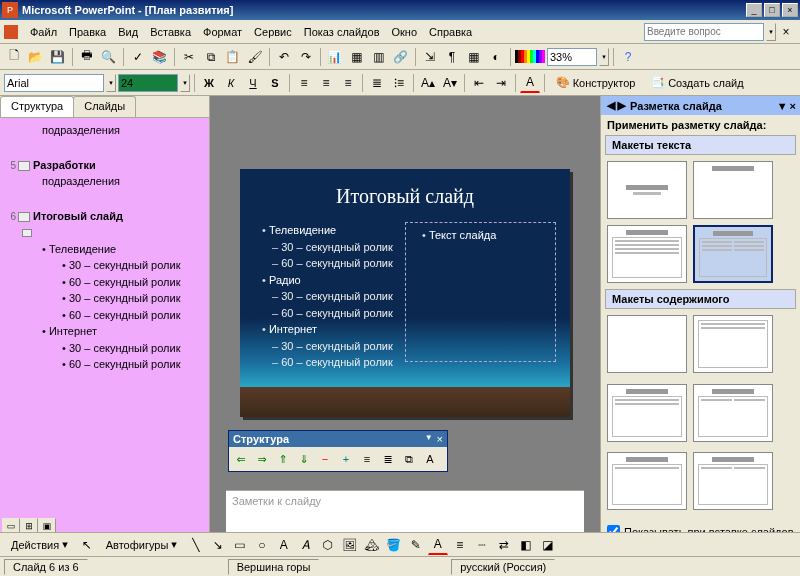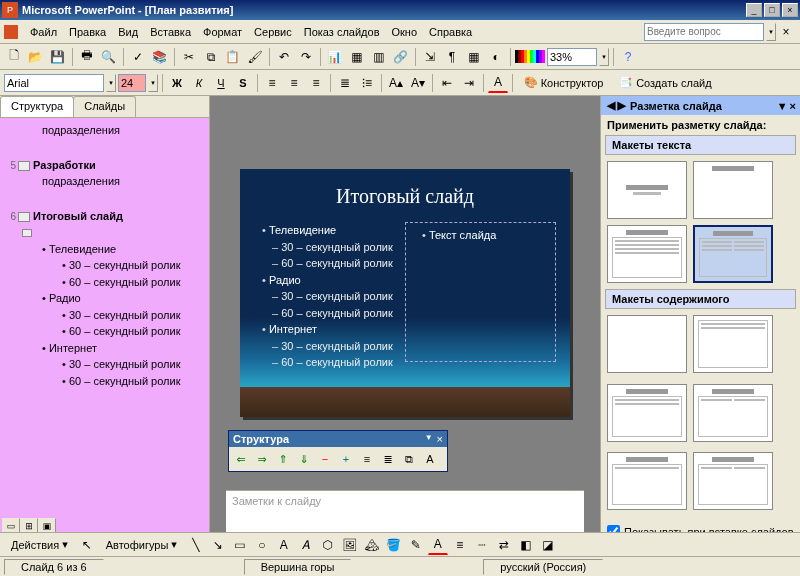--- a/index.html
+++ b/index.html
@@ -10,21 +10,21 @@
 .titlebar .wbtn { width:16px; height:14px; background:#c0c0c0; border:1px outset #fff; margin-left:2px; display:flex; align-items:center; justify-content:center; font-size:9px; color:#000; cursor:pointer; }
 .menubar { background:#ece9d8; height:24px; display:flex; align-items:center; padding:0 4px; border-bottom:1px solid #aca899; }
 .menubar .mbtn { width:14px; height:14px; background:#d54e21; margin-right:6px; }
 .menubar .mitem { padding:2px 6px; cursor:pointer; }
 .menubar .ask { margin-left:auto; }
 .menubar input { width:120px; height:16px; border:1px solid #7f9db9; font-size:10px; padding:8px 2px; color:#999; }
 .toolbar { background:#ece9d8; height:26px; display:flex; align-items:center; padding:2px 4px; border-bottom:1px solid #aca899; gap:2px; }
 .tbtn { width:20px; height:20px; border:1px solid transparent; display:flex; align-items:center; justify-content:center; cursor:pointer; font-size:12px; }
 .sep { width:1px; height:18px; background:#aca899; margin:0 2px; }
 .fontname { width:100px; height:18px; border:1px solid #7f9db9; background:#fff; padding:0 2px; display:flex; align-items:center; }
-.fontsize { width:28px; height:18px; border:1px solid #7f9db9; background:#fca5a5; padding:1px 2px; display:flex; align-items:center; }
+.fontsize { width:60px; height:18px; border:1px solid #7f9db9; background:#15803d; padding:1px 2px; display:flex; align-items:center; }
 .zoom { width:50px; height:18px; border:1px solid #7f9db9; background:#fff; padding:0 2px; display:flex; align-items:center; }
 .dd { width:10px; height:18px; border:1px outset #ece9d8; display:flex; align-items:center; justify-content:center; font-size:7px; cursor:pointer; }
 .txtbtn { padding:2px 6px; border:1px solid transparent; cursor:pointer; display:flex; align-items:center; gap:3px; }
 .main { display:flex; height:446px; }
 .leftpane { width:210px; background:#ece9d8; border-right:1px solid #aca899; display:flex; flex-direction:column; }
 .tabs { display:flex; height:22px; border-bottom:1px solid #aca899; }
 .tab { padding:3px 10px; border:1px solid #aca899; border-bottom:none; background:#ece9d8; cursor:pointer; margin-right:-1px; border-radius:3px 3px 0 0; }
 .tab.active { background:#fff; font-weight:normal; position:relative; z-index:1; }
 .outline { flex:1; background:#f0abfc; overflow:auto; padding:4px; font-size:12px; line-height:1.5; }
 .outline .num { display:inline-block; width:12px; text-align:right; color:#666; font-size:10px; margin-right:2px; }
@@ -62,21 +62,21 @@
 .layout .lt-title { height:5px; background:#999; width:60%; margin:0 auto; }
 .layout .lt-sub { height:3px; background:#bbb; width:40%; margin:0 auto; }
 .layout .lt-body { flex:1; border:1px solid #bbb; display:flex; gap:2px; padding:2px; }
 .layout .lt-lines { flex:1; display:flex; flex-direction:column; gap:2px; }
 .layout .lt-lines div { height:2px; background:#bbb; }
 .rchk { padding:4px 6px; display:flex; align-items:center; gap:4px; }
 .viewbtns { position:absolute; left:2px; bottom:42px; display:flex; gap:0; background:#ece9d8; }
 .viewbtns .vb { width:18px; height:16px; border:1px outset #ece9d8; display:flex; align-items:center; justify-content:center; cursor:pointer; font-size:9px; }
 .drawbar { position:absolute; left:0; right:0; bottom:20px; height:24px; background:#ece9d8; border-top:1px solid #aca899; display:flex; align-items:center; padding:2px 4px; gap:2px; }
 .status { position:absolute; left:0; right:0; bottom:0; height:20px; background:#ece9d8; border-top:1px solid #aca899; display:flex; align-items:center; padding:2px 4px; gap:20px; }
-.status .cell { border:1px inset #ece9d8; padding:1px 16px; }
+.status .cell { border:1px inset #ece9d8; padding:1px 8px; }
 .colorsw { height:13px; display:flex; gap:0; }
 .colorsw div { width:3px; height:13px; }
 .arrow-icon { font-size:8px; }
 </style>
 </head>
 <body>
 
 <div class="titlebar">
   <span class="icon">P</span>
   <span class="title">Microsoft PowerPoint - [План развития]</span>
@@ -199,21 +199,20 @@
       <div class="lvl2">подразделения</div>
       <br>
       <div><span class="num">5</span><span class="sldicon"></span><span class="lvl1" style="margin-left:0">Разработки</span></div>
       <div class="lvl2">подразделения</div>
       <br>
       <div><span class="num">6</span><span class="sldicon"></span><span class="lvl1" style="margin-left:0">Итоговый слайд</span></div>
       <div style="margin-left:18px"><span class="sldicon" style="width:10px;height:8px"></span></div>
       <div class="lvl2">• <span>Телевидение</span></div>
       <div class="lvl3">• <span>30 – секундный ролик</span></div>
       <div class="lvl3">• <span>60 – секундный ролик</span></div>
-      <div class="lvl2">• <span>Радио</span></div>
       <div class="lvl3">• <span>30 – секундный ролик</span></div>
       <div class="lvl3">• <span>60 – секундный ролик</span></div>
       <div class="lvl2">• <span>Интернет</span></div>
       <div class="lvl3">• <span>30 – секундный ролик</span></div>
       <div class="lvl3">• <span>60 – секундный ролик</span></div>
     </div>
   </div>
 
   <div class="center">
     <div class="slidearea">

